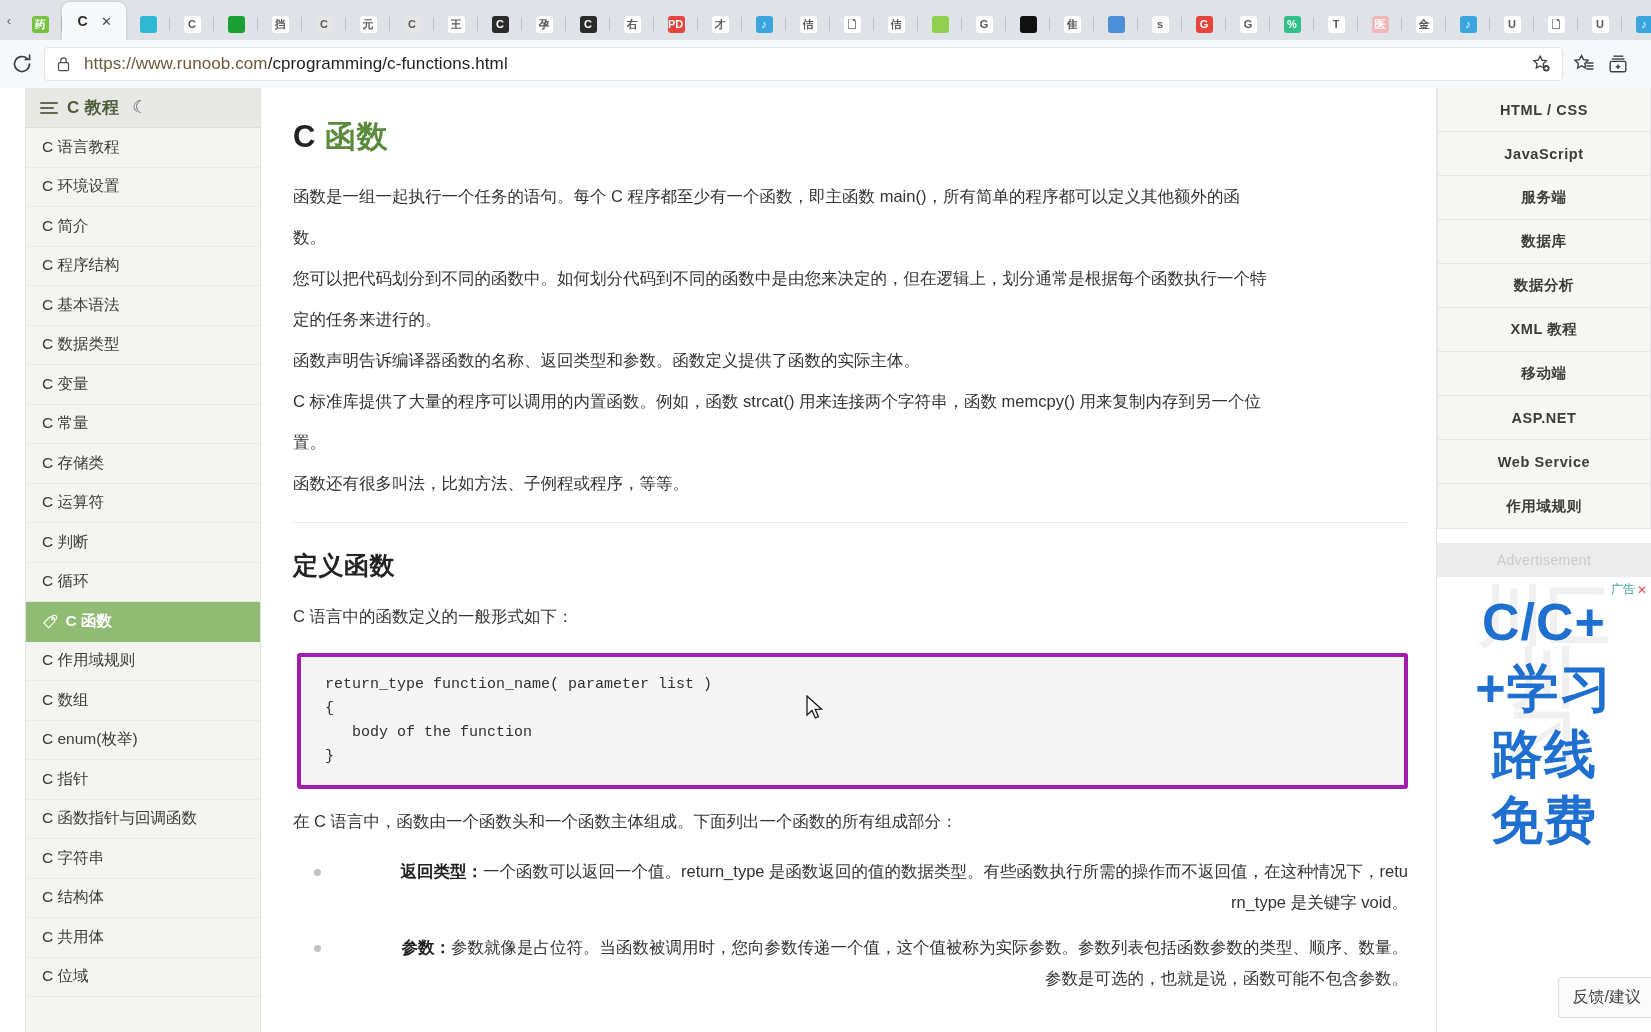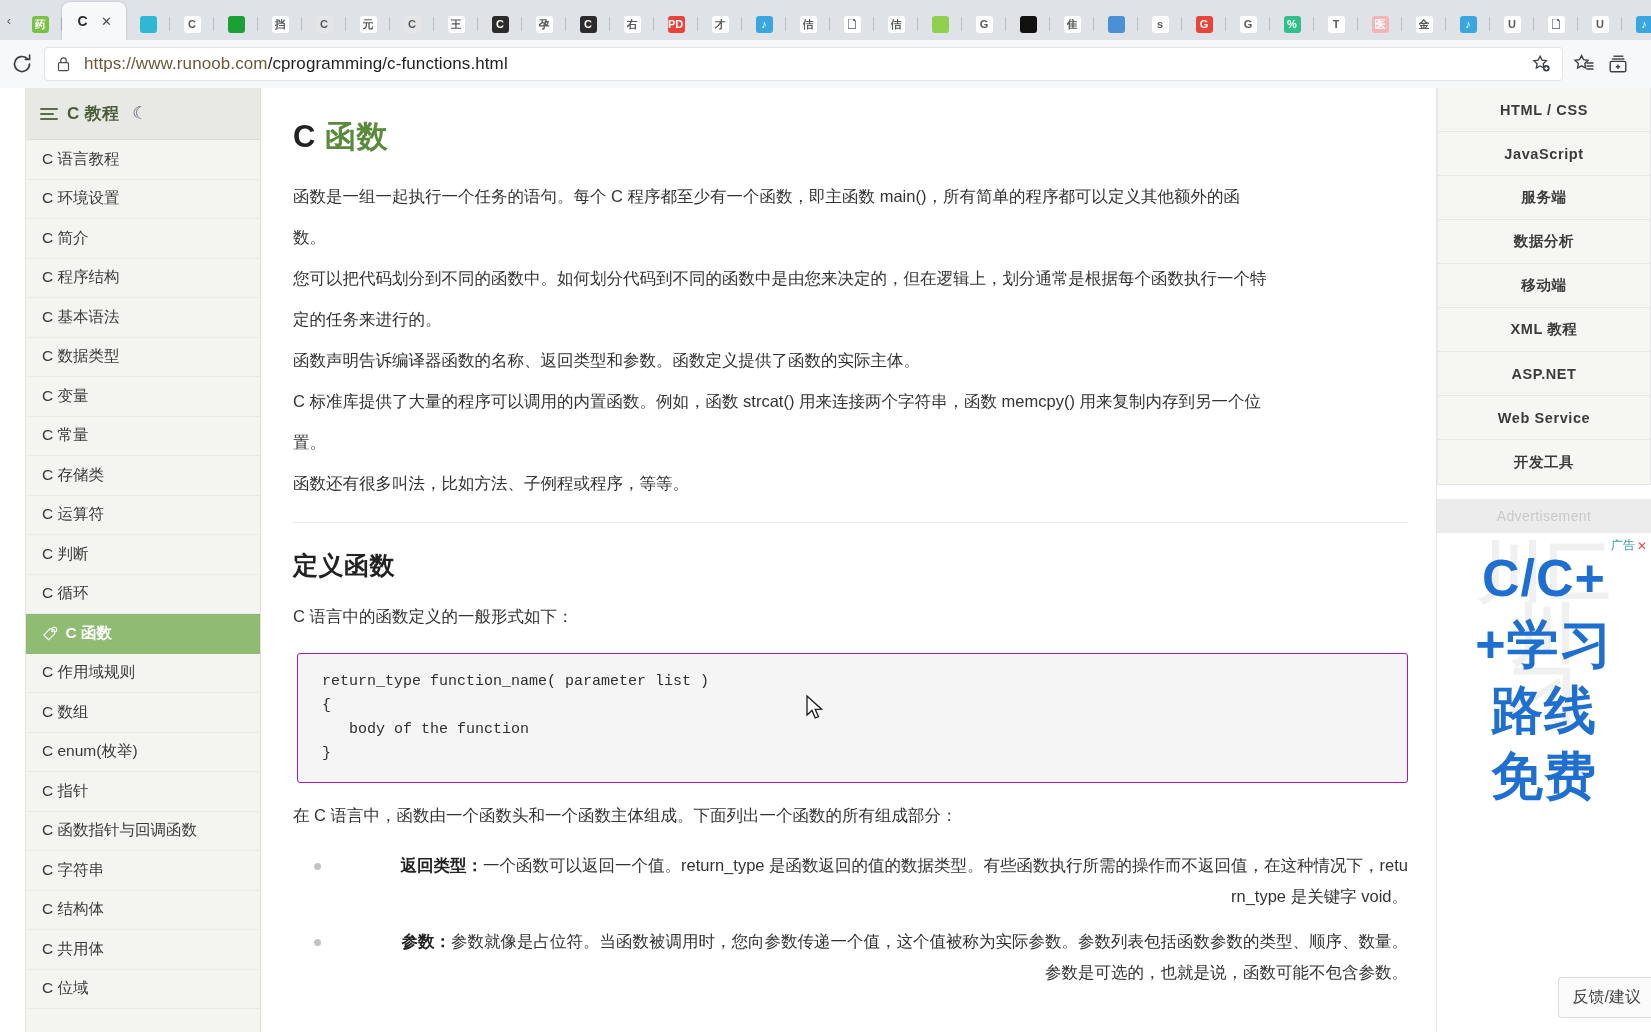--- a/index.html
+++ b/index.html
@@ -123,21 +123,21 @@
   .page-left-gutter { width: 26px; flex: 0 0 auto; background: #fff; border-right: 1px solid #e4e4e4;}
 
   
   .sidebar {
     width: 235px; flex: 0 0 auto;
     background: #f4f4f0;
     border-right: 1px solid #e0e0da;
     overflow: hidden;
   }
   .sidebar-head {
-    height: 52px;
+    height: 40px;
     background: #e8e8e4;
     display: flex; align-items: center;
     gap: 9px; padding: 0 14px;
     border-bottom: 1px solid #ddddd6;
   }
   .ham { display:flex; flex-direction:column; gap:3px; width:18px;}
   .ham i { display:block; height:2px; background:#5f6b4e; border-radius:1px;}
   .ham i:nth-child(2){ width: 14px;}
   .sidebar-title { font-size: 17px; font-weight: bold; color:#4d5c3a; letter-spacing:.3px;}
   .moon { font-size: 17px; color:#55606b; margin-left:4px;}
@@ -182,21 +182,21 @@
   p.body {
     font-size: 16.5px;
     color: #333;
     line-height: 33px;
     margin: 0 0 8px 0;
     white-space: nowrap;
   }
   .b { font-weight: bold; color:#222; }
   .codeblock {
     background: #f5f5f5;
-    border: 1px solid #a21caf;
+    border: 4px solid #a21caf;
     border-radius: 3px;
     padding: 16px 0 16px 24px;
     margin: 20px 0 0 4px;
     font-family: "Liberation Mono", "DejaVu Sans Mono", monospace;
     font-size: 15px;
     color: #2f2f2f;
     line-height: 24px;
     white-space: pre;
   }
   ul.parts { list-style: none; margin: 18px 0 0 0; padding: 0 0 0 6px; }
@@ -646,26 +646,27 @@
       <svg class="cursor" width="18" height="26" viewBox="0 0 18 26">
         <path d="M1 1 L1 20 L6 15.4 L9.3 23 L12.4 21.6 L9.2 14.3 L15.6 14.2 Z" fill="#fff" stroke="#1a1a1a" stroke-width="1.3"></path>
       </svg>
     </div>
 
     <div class="rightcol">
       <div class="rnav" id="rightnav-host">
           <div class="rnav-item">HTML / CSS</div>
           <div class="rnav-item">JavaScript</div>
           <div class="rnav-item">服务端</div>
+          <div class="rnav-item">数据库</div>
           <div class="rnav-item">数据分析</div>
+          <div class="rnav-item">XML 教程</div>
           <div class="rnav-item">移动端</div>
-          <div class="rnav-item">XML 教程</div>
           <div class="rnav-item">ASP.NET</div>
           <div class="rnav-item">Web Service</div>
-          <div class="rnav-item">开发工具</div>
+          <div class="rnav-item">作用域规则</div>
         </div>
 
       <div class="ad-wrap">
         <div class="ad-label">Advertisement</div>
         <div class="ad-body">
           <div class="ad-tagline">
             <span>广告</span>
               <span class="x">✕</span>
           </div>
           <div class="ad-ghost">川匚

